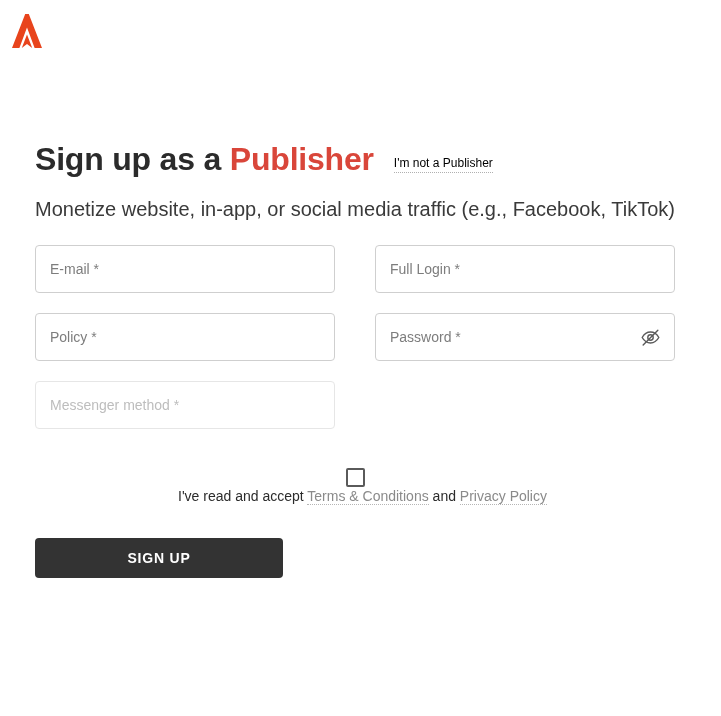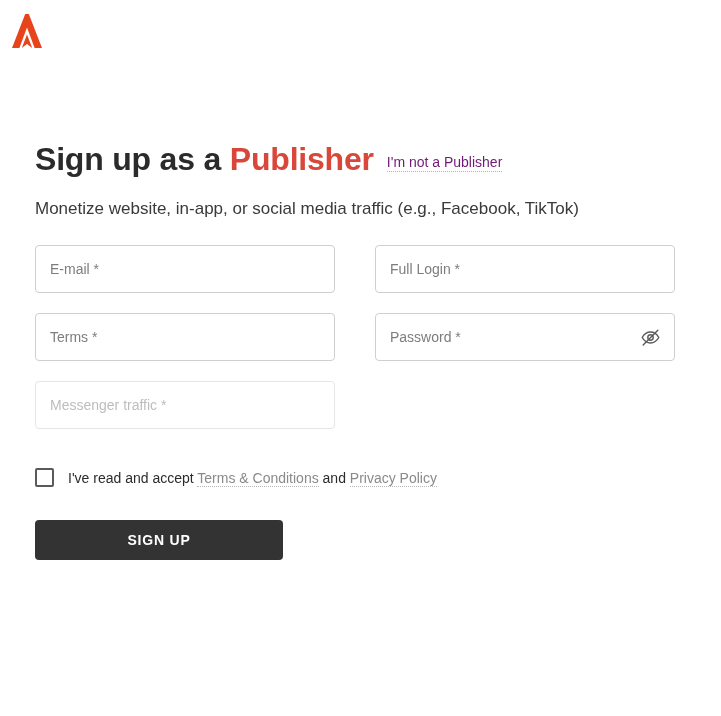--- a/index.html
+++ b/index.html
@@ -30,48 +30,48 @@
   .content {
     position: absolute;
     left: 35px;
     top: 137px;
     width: 641px;
   }
 
   .headline-row {
     display: flex;
     align-items: baseline;
-    gap: 13px;
+    gap: 20px;
     height: 44px;
   }
   .headline {
     font-size: 32px;
     font-weight: bold;
     letter-spacing: -0.2px;
     color: #2b2b2b;
     white-space: nowrap;
     line-height: 44px;
   }
   .headline .accent {
     color: #d9463a;
   }
   .switch-link {
-    font-size: 14px;
-    color: #701a75;
+    font-size: 12px;
+    color: #000000;
     border-bottom: 1px dotted #b0b0b0;
     line-height: 18px;
     cursor: pointer;
     white-space: nowrap;
     position: relative;
     top: -3px;
   }
 
   .subtitle {
     margin-top: 18px;
-    font-size: 17px;
+    font-size: 20px;
     color: #3a3a3a;
     line-height: 20px;
   }
 
   
   .form {
     margin-top: 26px;
   }
   .row {
     display: flex;
@@ -131,20 +131,21 @@
     border-top: 7px solid #7d7d7d;
     cursor: pointer;
   }
 
   
   .terms {
     display: flex;
     align-items: center;
     margin-top: 39px;
     margin-bottom: 0;
+    flex-direction: column;
   }
   .checkbox {
     width: 19px;
     height: 19px;
     box-sizing: border-box;
     border: 2px solid #5a5a5a;
     border-radius: 2px;
     background: #fff;
     cursor: pointer;
     flex: 0 0 auto;
@@ -209,37 +210,37 @@
       <div class="field">
         <span class="ph">E-mail *</span>
       </div>
       <div class="field">
         <span class="ph">Full Login *</span>
       </div>
     </div>
 
     <div class="row">
       <div class="field">
-        <span class="ph">Terms *</span>
+        <span class="ph">Policy *</span>
       </div>
       <div class="field">
         <span class="ph">Password *</span>
         <span class="eye-btn">
           <svg width="21" height="21" viewBox="0 0 24 24" fill="none" stroke="#5a5a5a" stroke-width="1.6" stroke-linecap="round" stroke-linejoin="round">
             <path d="M2.5 12S6 5.8 12 5.8 21.5 12 21.5 12 18 18.2 12 18.2 2.5 12 2.5 12Z"></path>
             <circle cx="12" cy="12" r="3.1"></circle>
             <line x1="3.6" y1="20.6" x2="20.4" y2="3.8"></line>
           </svg>
         </span>
       </div>
     </div>
 
     <div class="row">
       <div class="field disabled">
-        <span class="ph">Messenger traffic *</span>
+        <span class="ph">Messenger method *</span>
       </div>
     </div>
 
 
     <div class="terms">
       <div class="checkbox"></div>
       <div class="terms-text">
         <span>I've read and accept</span>
         <span class="tlink">Terms &amp; Conditions</span>
         <span>and</span>

